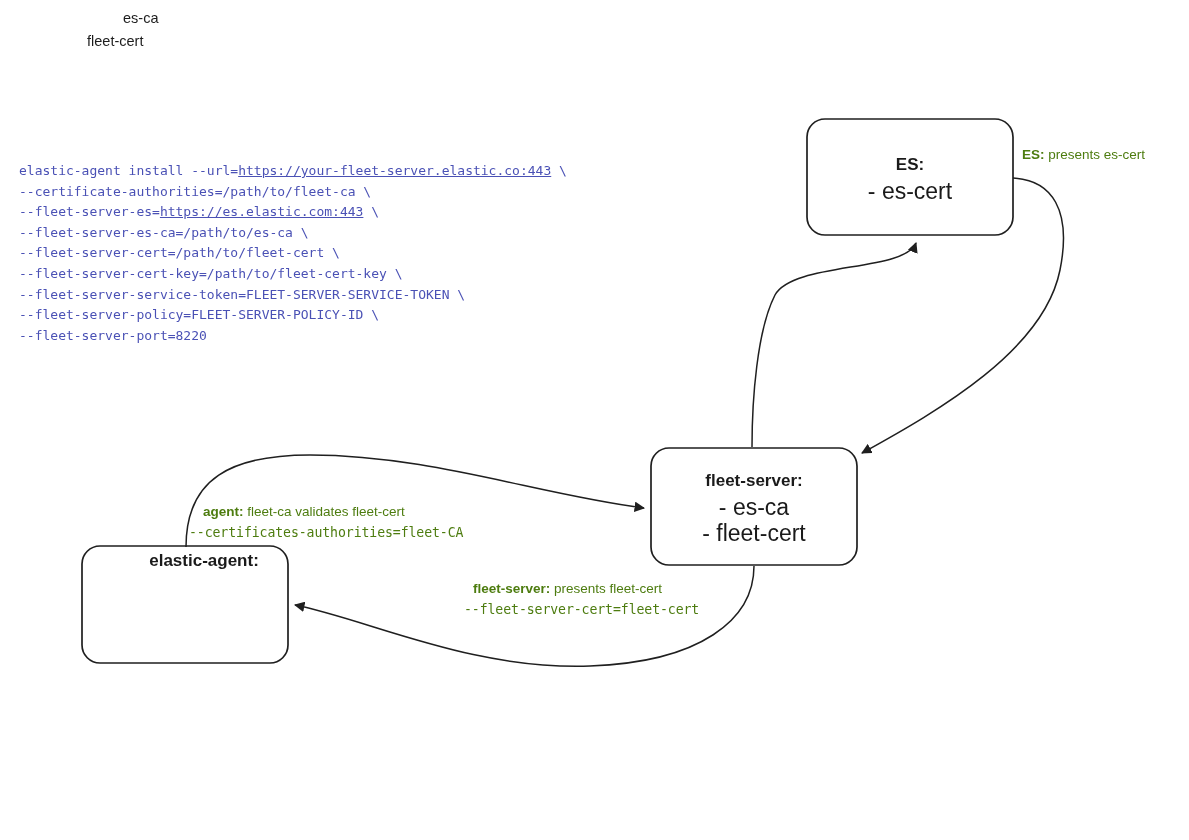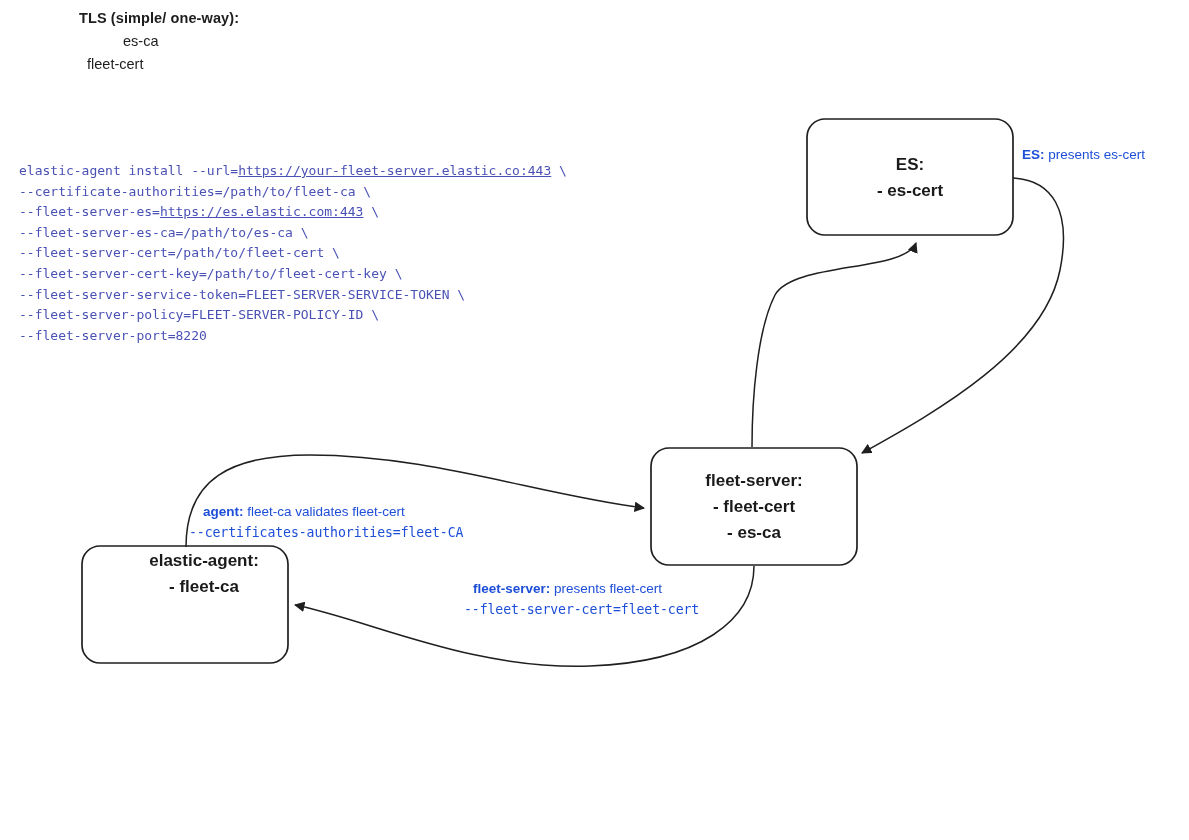--- a/index.html
+++ b/index.html
@@ -38,39 +38,38 @@
   
   .node-text{
     position:absolute;
     text-align:center;
     font-size:17px;
     line-height:26px;
     color:#1a1a1a;
     pointer-events:none;
   }
   .node-text .hdr{font-weight:bold;font-size:17px;}
-  .node-text .row{font-weight:bold;font-size:17px;}
+  .node-text .row{font-weight:normal;font-size:23px;}
 
   
-  .edge-label{position:absolute;font-size:13.5px;line-height:21px;color:#1d4ed8;white-space:nowrap;}
+  .edge-label{position:absolute;font-size:13.5px;line-height:21px;color:#4d7c0f;white-space:nowrap;}
   .edge-label .b{font-weight:bold;}
   .edge-label .mono{
     font-family:"DejaVu Sans Mono","Liberation Mono",monospace;
     font-size:13.2px;
     letter-spacing:-0.1px;
   }
   .edge-label .ln2{display:block;}
 </style>
 </head>
 <body>
 
 <div id="stage">
 
   <div id="legend" class="abs">
-    <div class="ttl">TLS (simple/ one-way):</div>
     <div class="l1">es-ca</div>
     <div class="l2">fleet-cert</div>
   </div>
 
   <div id="cmd" class="abs" style="color: rgb(74, 81, 181);"><div><span>elastic-agent install --url=</span><span class="u">https://your-fleet-server.elastic.co:443</span><span> \</span></div><div><span>--certificate-authorities=/path/to/fleet-ca \</span></div><div><span>--fleet-server-es=</span><span class="u">https://es.elastic.com:443</span><span> \</span></div><div><span>--fleet-server-es-ca=/path/to/es-ca \</span></div><div><span>--fleet-server-cert=/path/to/fleet-cert \</span></div><div><span>--fleet-server-cert-key=/path/to/fleet-cert-key \</span></div><div><span>--fleet-server-service-token=FLEET-SERVER-SERVICE-TOKEN \</span></div><div><span>--fleet-server-policy=FLEET-SERVER-POLICY-ID \</span></div><div><span>--fleet-server-port=8220</span></div></div>
 
   <svg id="canvas" viewBox="0 0 1189 840" xmlns="http://www.w3.org/2000/svg">
     <defs>
       <marker id="arrow" viewBox="0 0 10 10" refX="9" refY="5" markerWidth="7" markerHeight="7" orient="auto-start-reverse">
         <path d="M 0 0 L 10 5 L 0 10 z" fill="#1f1f1f"></path>
@@ -92,27 +91,26 @@
     <path d="M 754 566 C 754 620 700 662 590 666 C 470 670 370 620 295 605" fill="none" stroke="#1f1f1f" stroke-width="1.5" marker-end="url(#arrow)"></path>
   </svg>
 
   <div class="node-text" style="left:807px;top:152px;width:206px;">
     <div class="hdr">ES:</div>
     <div class="row">- es-cert</div>
   </div>
 
   <div class="node-text" style="left:651px;top:468px;width:206px;">
     <div class="hdr">fleet-server:</div>
+    <div class="row">- es-ca</div>
     <div class="row">- fleet-cert</div>
-    <div class="row">- es-ca</div>
   </div>
 
   <div class="node-text" style="left:82px;top:548px;width:204px;padding-left:20px;">
     <div class="hdr">elastic-agent:</div>
-    <div class="row">- fleet-ca</div>
   </div>
 
   <div class="edge-label" style="left:1022px;top:144px;">
     <span class="b">ES:</span><span> presents es-cert</span>
   </div>
 
 
   <div class="edge-label" style="left:203px;top:501px;">
     <span class="b">agent:</span><span> fleet-ca validates fleet-cert</span>
     <span class="ln2 mono" style="margin-left:-14px;">--certificates-authorities=fleet-CA</span>

